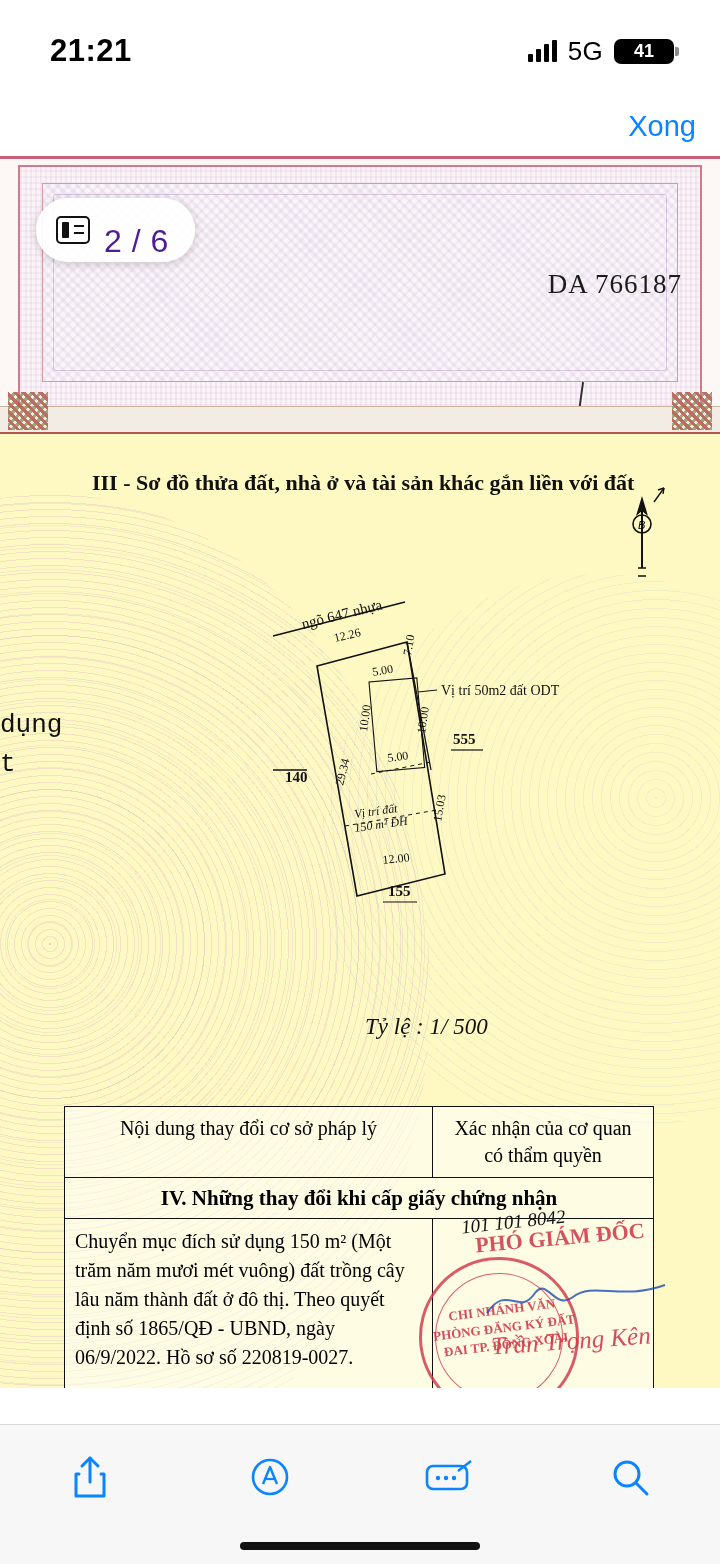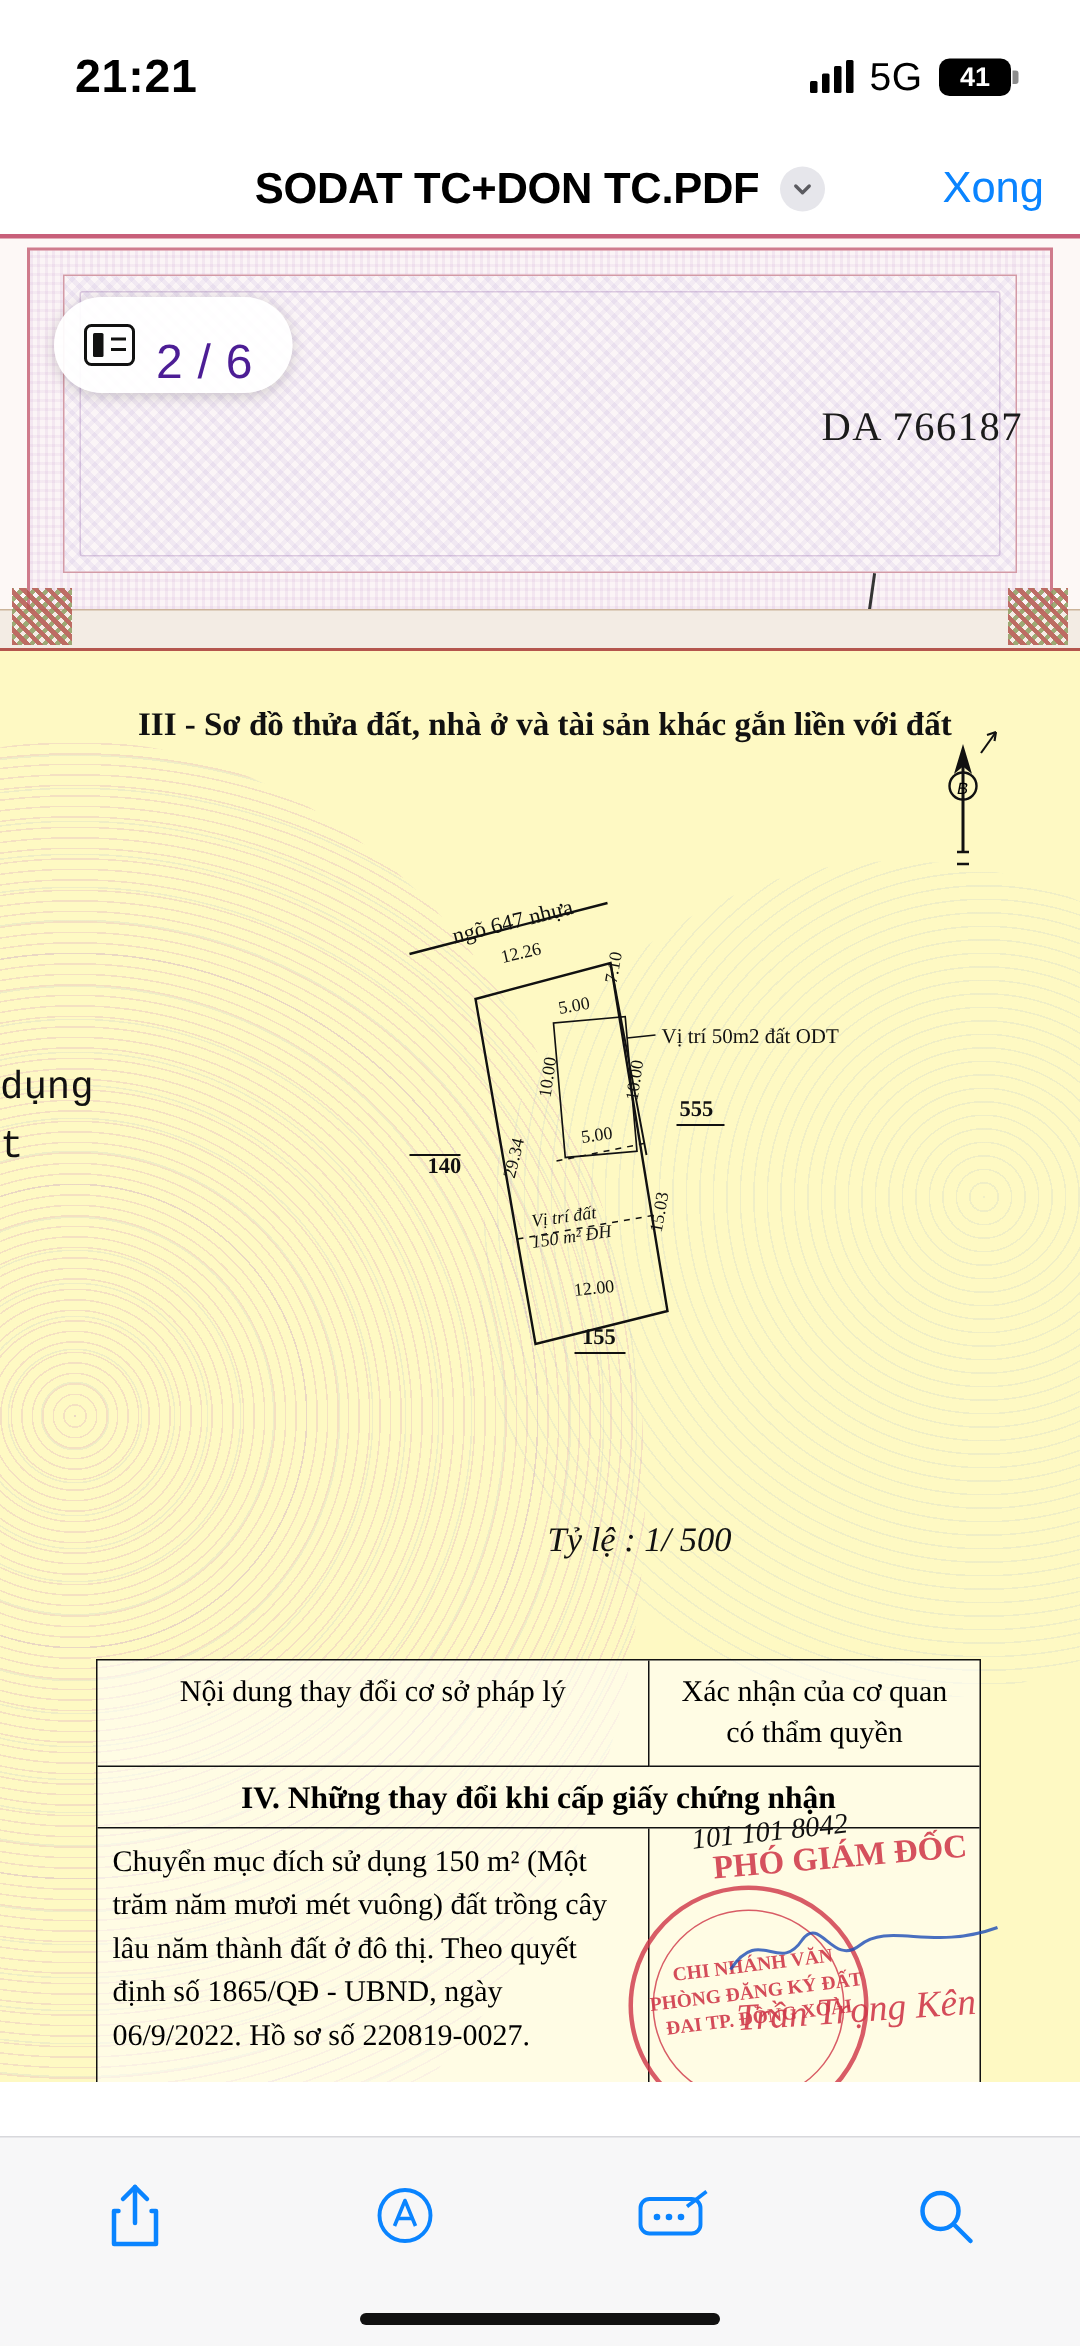--- a/index.html
+++ b/index.html
@@ -35,21 +35,21 @@
   .status-right { display: flex; align-items: center; gap: 11px; padding-top: 6px;}
   .signal { display: flex; align-items: flex-end; gap: 3px; height: 22px; }
   .signal i { display: block; width: 5px; background: #000; border-radius: 1px; }
   .signal i:nth-child(1) { height: 8px; }
   .signal i:nth-child(2) { height: 13px; }
   .signal i:nth-child(3) { height: 18px; }
   .signal i:nth-child(4) { height: 22px; }
   .net-label { font-size: 26px; font-weight: 500; color: #000; letter-spacing:0.3px;}
   .battery {
     position: relative;
-    width: 48px; height: 25px;
+    width: 60px; height: 25px;
     border-radius: 7px;
     background: #000;
     display: flex; align-items: center; justify-content: center;
   }
   .battery::after {
     content: "";
     position: absolute; right: -5px; top: 8px;
     width: 4px; height: 9px; border-radius: 0 2px 2px 0;
     background: rgba(0,0,0,0.45);
   }
@@ -422,28 +422,20 @@
           <i></i>
         </span>
       <span class="net-label">5G</span>
       <span class="battery">
         <span>41</span>
       </span>
     </div>
   </div>
 
   <div class="navbar">
-    <div class="doc-title-wrap">
-      <span class="doc-title">SODAT TC+DON TC.PDF</span>
-      <span class="chev">
-        <svg width="16" height="16" viewBox="0 0 16 16">
-            <path d="M3.5 6 L8 10.5 L12.5 6" fill="none" stroke="#5b5b60" stroke-width="2.2" stroke-linecap="round" stroke-linejoin="round"></path>
-          </svg>
-      </span>
-    </div>
     <div class="done-btn">Xong</div>
   </div>
 
   <div class="doc-area">
 
     <div class="page-pill">
       <span class="pg-icon"></span>
       <span class="pg-text">2 / 6</span>
     </div>
 

